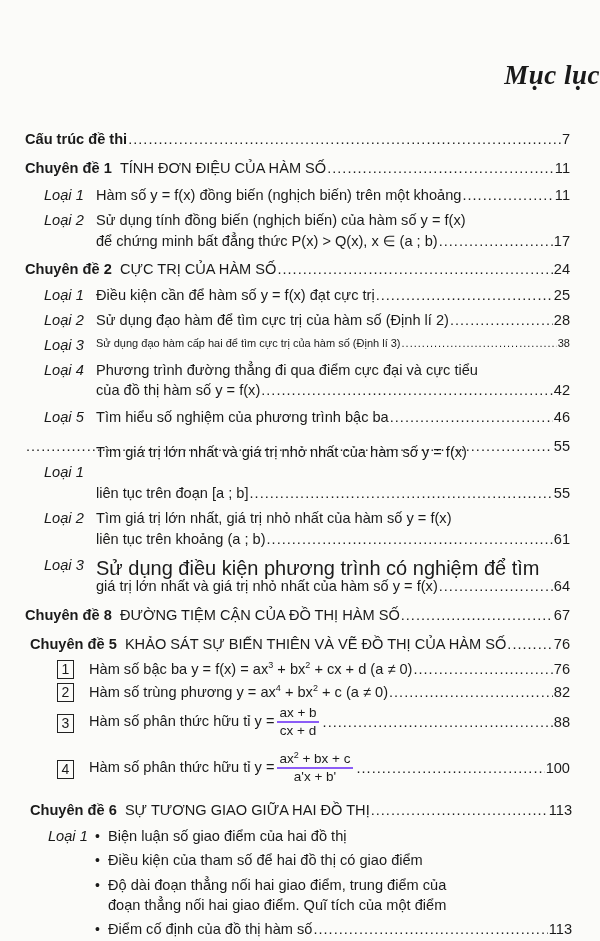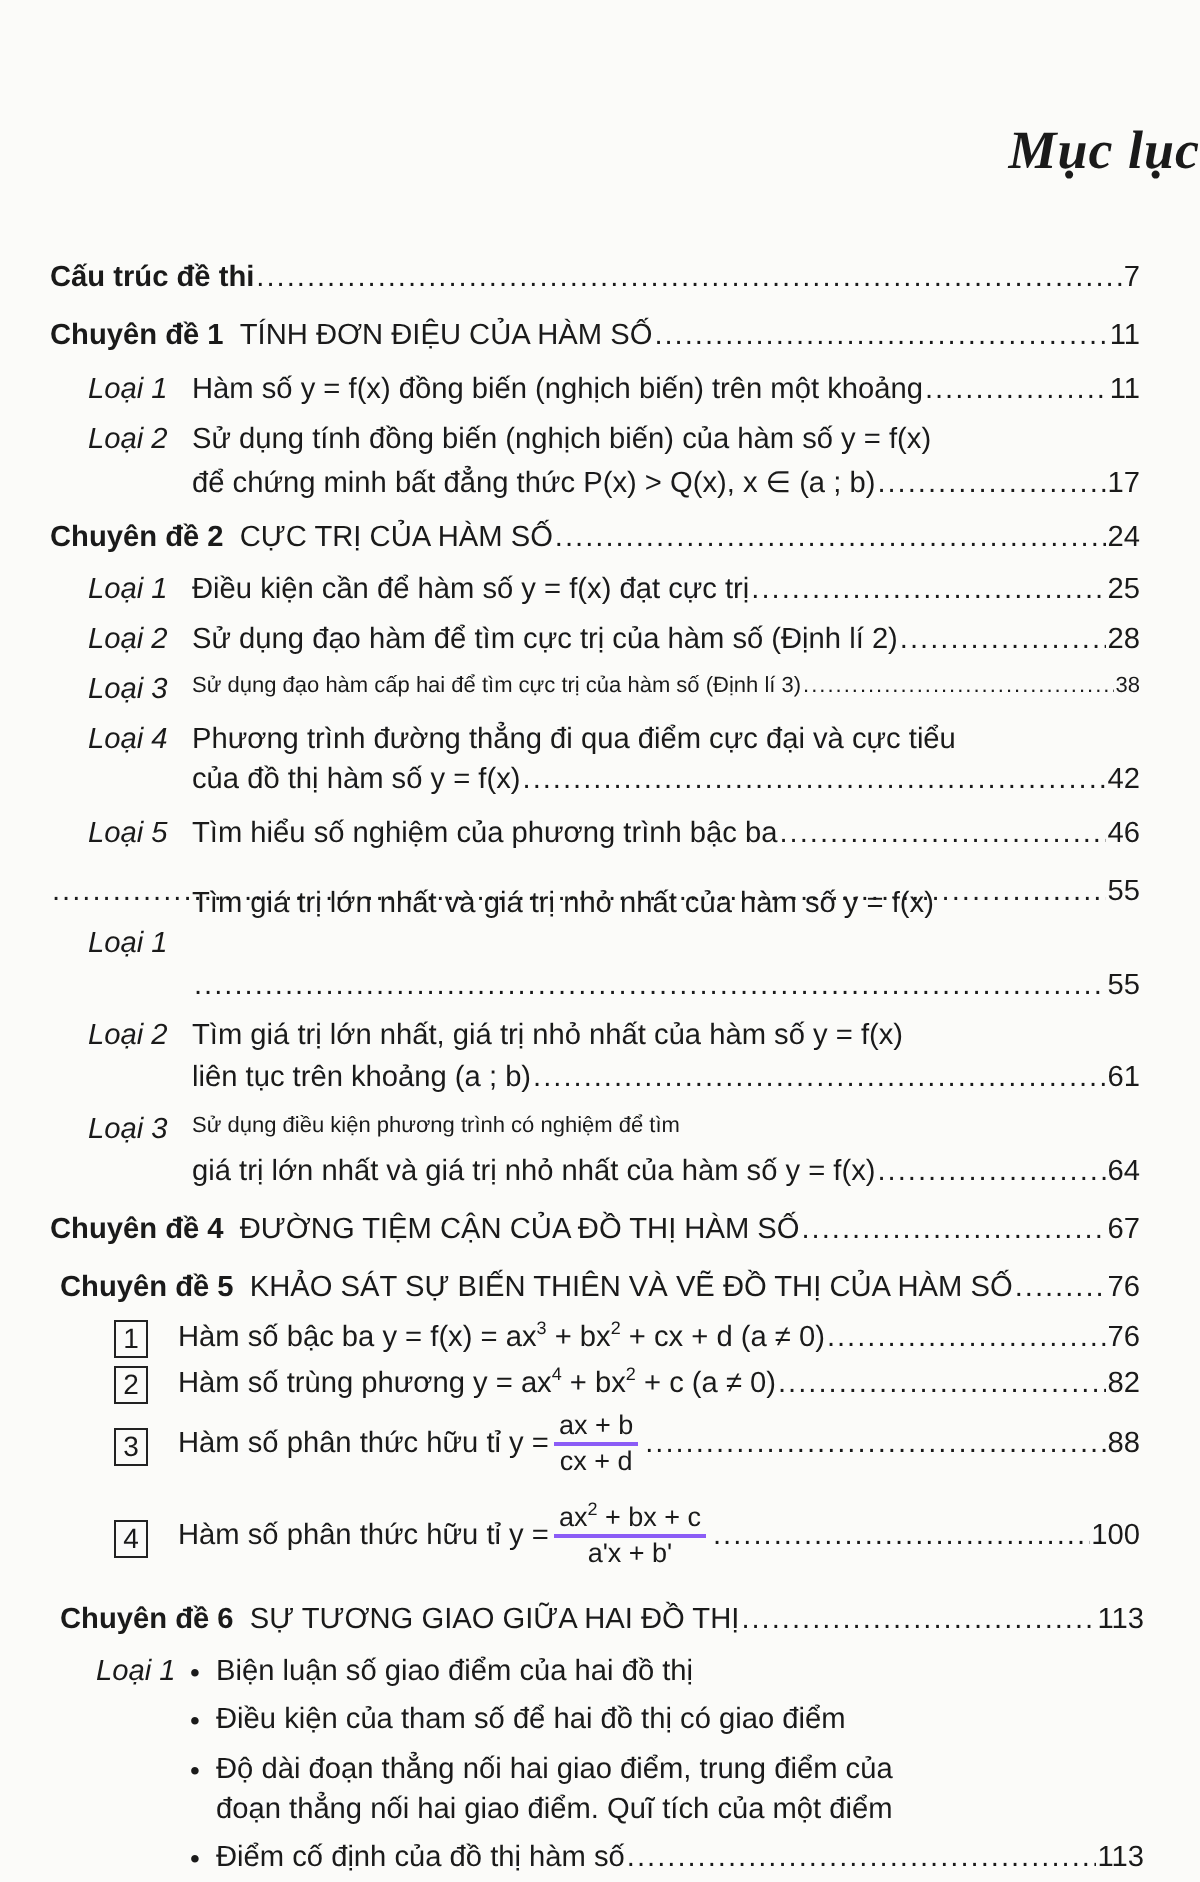--- a/index.html
+++ b/index.html
@@ -111,46 +111,47 @@
 
   <div class="line" style="left:25px; width:545px; top:438px; font-size:14.6px;">
     <span class="dots"></span>
     <span class="pg">55</span>
   </div>
   <span class="loai" style="left:44px; top:464px; font-size:14.6px;">Loại 1</span>
   <div class="line" style="left:96px; width:474px; top:444px; font-size:14.6px;">
     <span class="txt">Tìm giá trị lớn nhất và giá trị nhỏ nhất của hàm số y = f(x)</span>
   </div>
   <div class="line" style="left:96px; width:474px; top:485px; font-size:14.6px;">
+    <span class="txt">liên tục trên đoạn [a ; b]</span>
     <span class="dots"></span>
     <span class="pg">55</span>
   </div>
   <span class="loai" style="left:44px; top:510px; font-size:14.6px;">Loại 2</span>
   <div class="line" style="left:96px; width:474px; top:510px; font-size:14.6px;">
     <span class="txt">Tìm giá trị lớn nhất, giá trị nhỏ nhất của hàm số y = f(x)</span>
   </div>
   <div class="line" style="left:96px; width:474px; top:531px; font-size:14.6px;">
     <span class="txt">liên tục trên khoảng (a ; b)</span>
     <span class="dots"></span>
     <span class="pg">61</span>
   </div>
   <span class="loai" style="left:44px; top:557px; font-size:14.6px;">Loại 3</span>
-  <div class="line" style="left:96px; width:474px; top:557px; font-size:11px;">
+  <div class="line" style="left:96px; width:474px; top:557px; font-size:20px;">
     <span class="txt">Sử dụng điều kiện phương trình có nghiệm để tìm</span>
   </div>
   <div class="line" style="left:96px; width:474px; top:578px; font-size:14.6px;">
     <span class="txt">giá trị lớn nhất và giá trị nhỏ nhất của hàm số y = f(x)</span>
     <span class="dots"></span>
     <span class="pg">64</span>
   </div>
 
   <div class="line" style="left:25px; width:545px; top:556px; font-size:14.6px;" hidden=""></div>
 
   <div class="line" style="left:25px; width:545px; top:607px; font-size:14.6px;">
-    <span class="txt"><b>Chuyên đề 4</b>&nbsp;&nbsp;<span>ĐƯỜNG TIỆM CẬN CỦA ĐỒ THỊ HÀM SỐ</span></span>
+    <span class="txt"><b>Chuyên đề 8</b>&nbsp;&nbsp;<span>ĐƯỜNG TIỆM CẬN CỦA ĐỒ THỊ HÀM SỐ</span></span>
     <span class="dots"></span>
     <span class="pg">67</span>
   </div>
 
   <div class="line" style="left:30px; width:540px; top:636px; font-size:14.6px;">
     <span class="txt"><b>Chuyên đề 5</b>&nbsp;&nbsp;<span>KHẢO SÁT SỰ BIẾN THIÊN VÀ VẼ ĐỒ THỊ CỦA HÀM SỐ</span></span>
     <span class="dots"></span>
     <span class="pg">76</span>
   </div>
 

